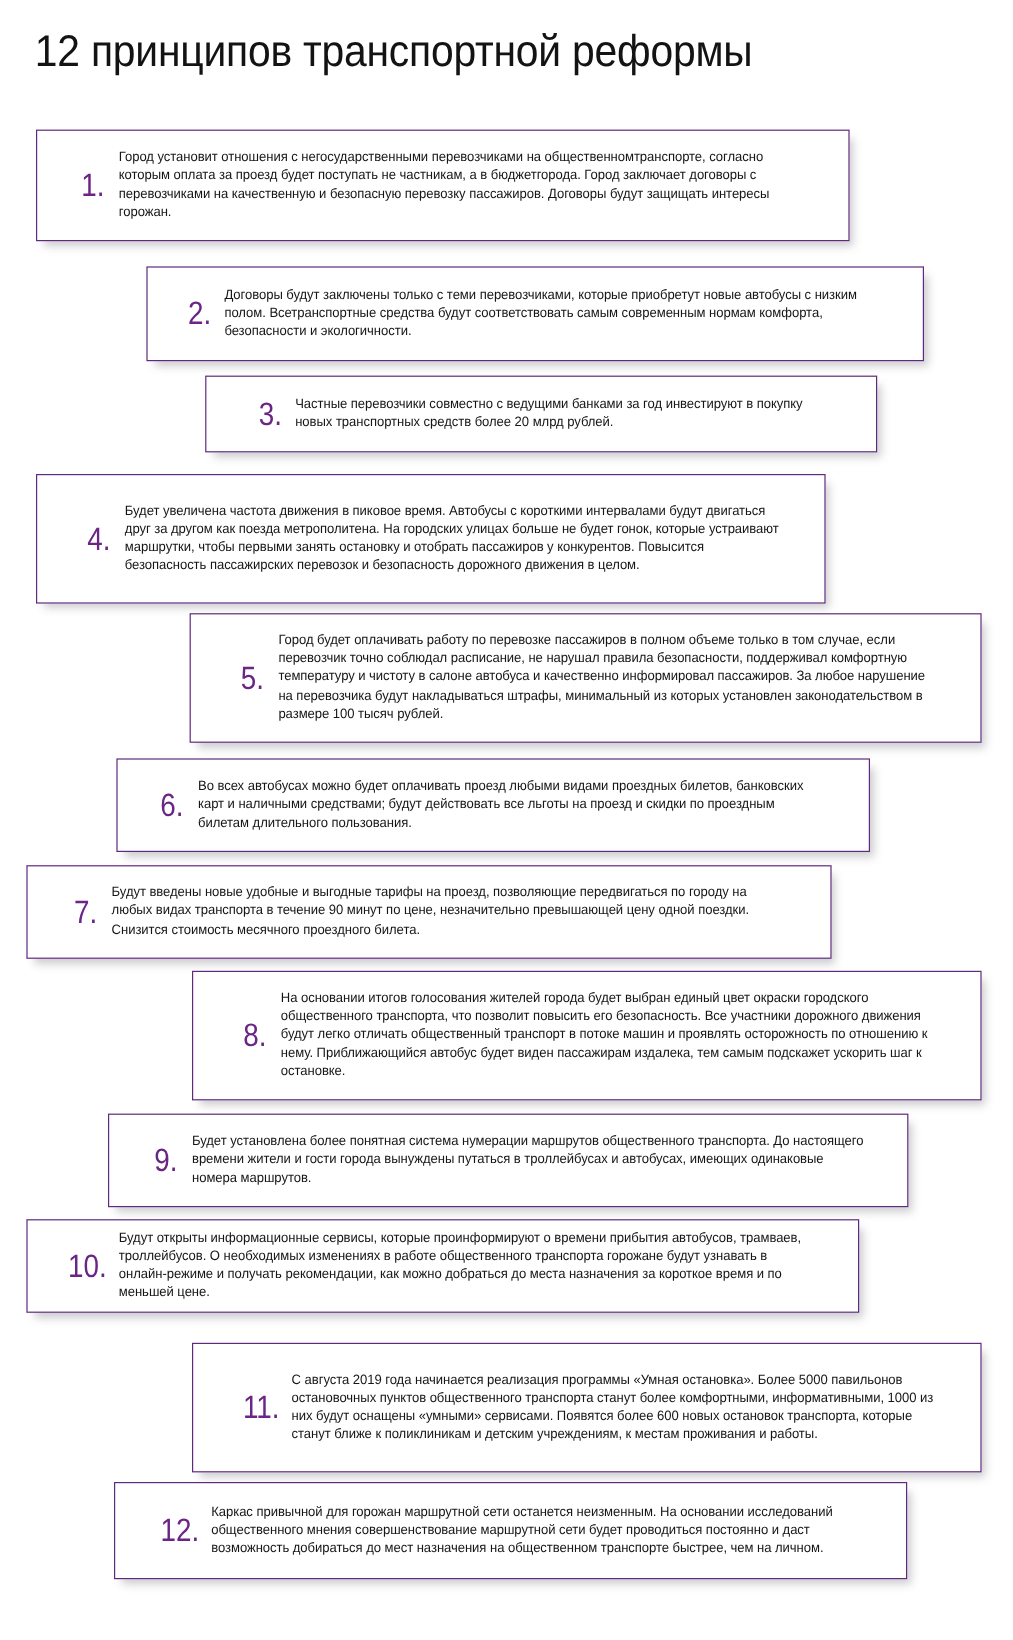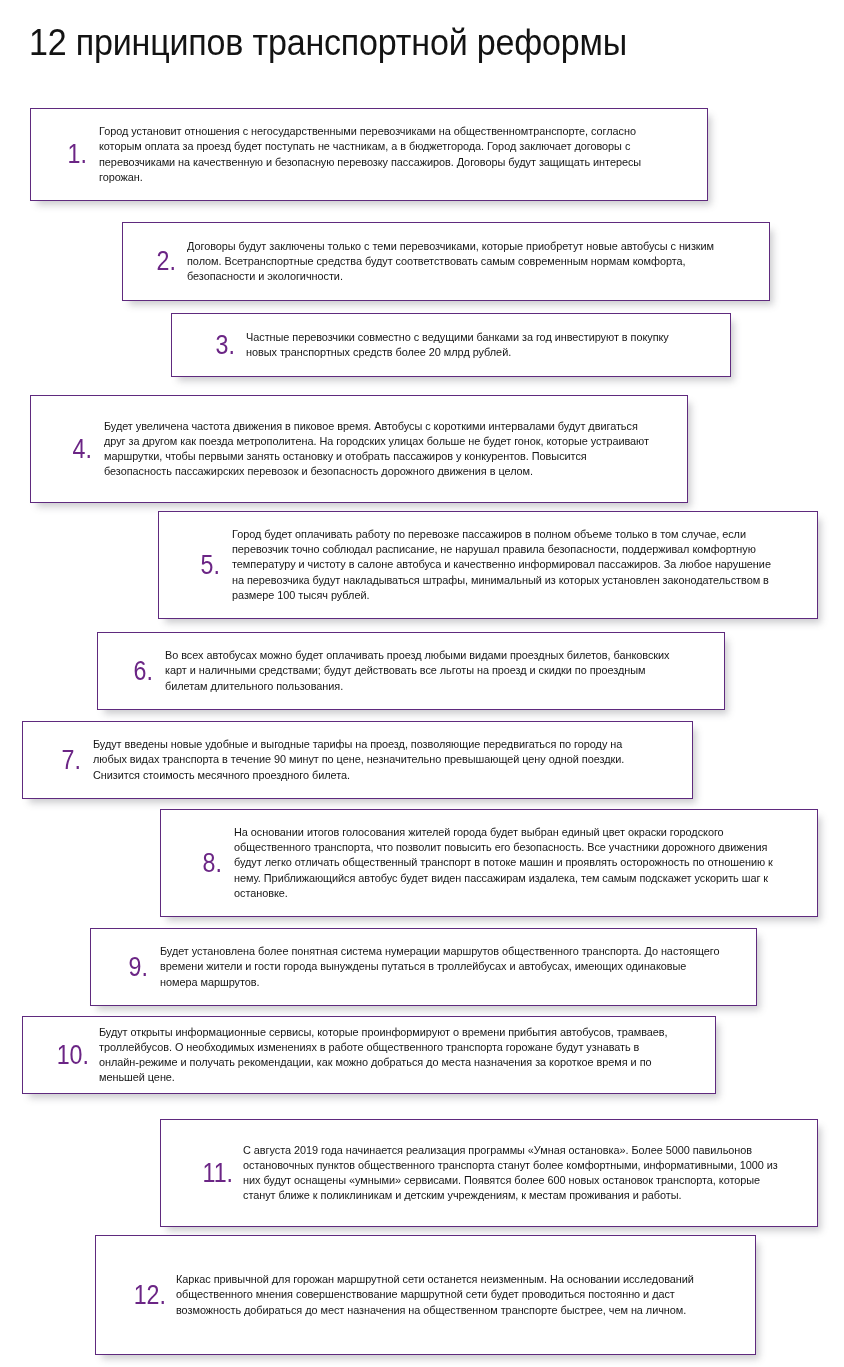--- a/index.html
+++ b/index.html
@@ -83,21 +83,21 @@
   .b7  { left: 22px;  top: 721px;  width: 671px; height: 78px;  padding: 0 14px 0 25px; }
   .b7  .num { width: 33px; margin-right: 12px; }
   .b8  { left: 160px; top: 809px;  width: 658px; height: 108px; padding: 0 14px 0 28px; }
   .b8  .num { width: 33px; margin-right: 12px; }
   .b9  { left: 90px;  top: 928px;  width: 667px; height: 78px;  padding: 0 14px 0 24px; }
   .b9  .num { width: 33px; margin-right: 12px; }
   .b10 { left: 22px;  top: 1016px; width: 694px; height: 78px;  padding: 0 14px 0 20px; }
   .b10 .num { width: 46px; margin-right: 10px; }
   .b11 { left: 160px; top: 1119px; width: 658px; height: 108px; padding: 0 14px 0 26px; }
   .b11 .num { width: 46px; margin-right: 10px; }
-  .b12 { left: 95px;  top: 1235px; width: 661px; height: 120px;  padding: 0 14px 0 24px; }
+  .b12 { left: 95px;  top: 1235px; width: 661px; height: 81px;  padding: 0 14px 0 24px; }
   .b12 .num { width: 46px; margin-right: 10px; }
 </style>
 </head>
 <body>
 
 <div id="page">
 
   <div class="page-title">12 принципов транспортной реформы</div>
 
   <div class="principle-box b1">

